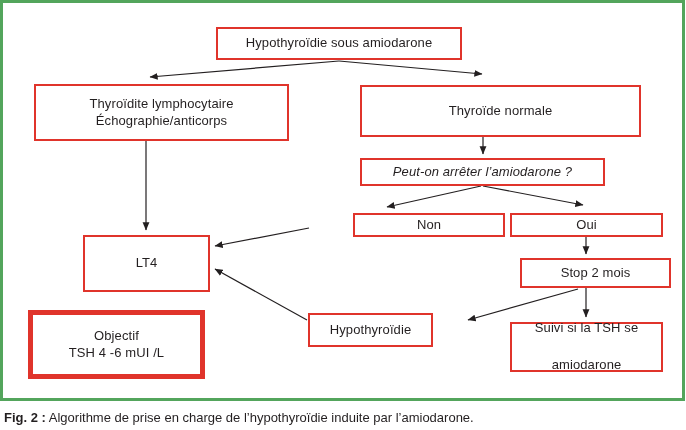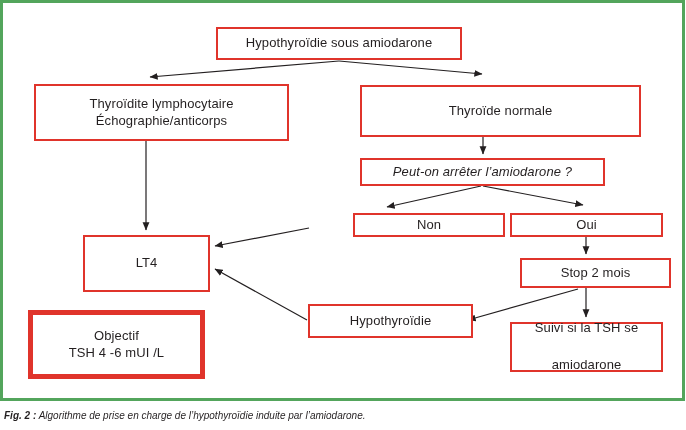--- a/index.html
+++ b/index.html
@@ -35,28 +35,27 @@
   }
   .node span{display:block;white-space:nowrap;}
   #n-root      {left:216px;top:27px; width:246px;height:33px;}
   #n-thyroid   {left:22px; top:84px; width:255px;height:57px;margin-left:12px;}
   #n-normal    {left:360px;top:85px; width:281px;height:52px;}
   #n-question  {left:360px;top:158px;width:245px;height:28px;font-style:italic;}
   #n-no        {left:310px;top:213px;width:152px;height:24px;margin-left:43px;}
   #n-yes       {left:510px;top:213px;width:153px;height:24px;}
   #n-lt4       {left:83px; top:235px;width:127px;height:57px;}
   #n-stop      {left:512px;top:258px;width:151px;height:30px;margin-left:8px;}
-  #n-hypo      {left:308px;top:304px;width:165px;height:34px;}
+  #n-hypo      {left:308px;top:313px;width:125px;height:34px;}
   #n-follow    {left:510px;top:322px;width:153px;height:50px;gap:20px;}
   #n-goal      {left:28px; top:310px;width:177px;height:69px;border-width:5px;}
   #caption{
     position:absolute;left:4px;top:410px;width:678px;
-    font-size:10px;line-height:1.25;
+    font-size:13px;line-height:1.25;
     color:#231f20;
-    font-style:italic;
   }
   #caption .cap-label{font-weight:bold;}
 </style>
 </head>
 <body>
 
 <div id="page">
 
   <div id="frame"></div>
 

